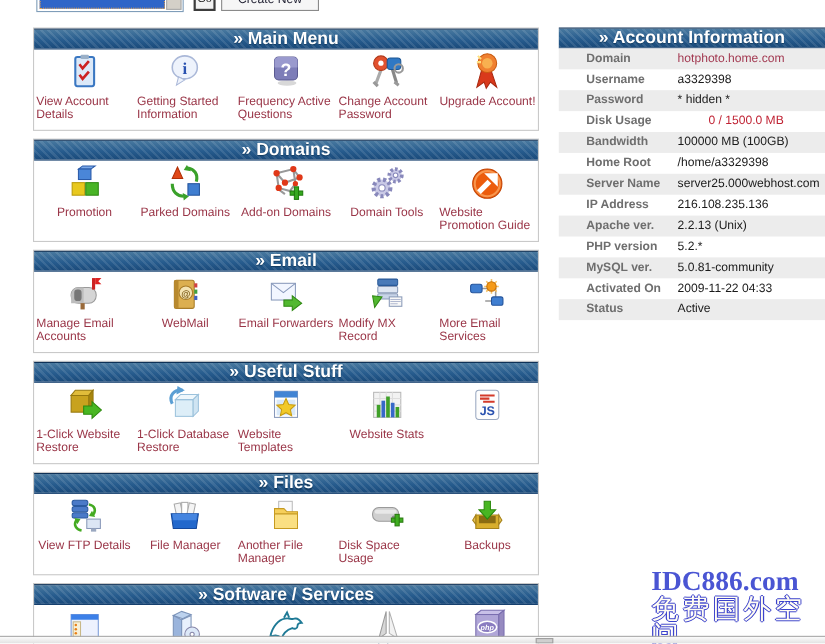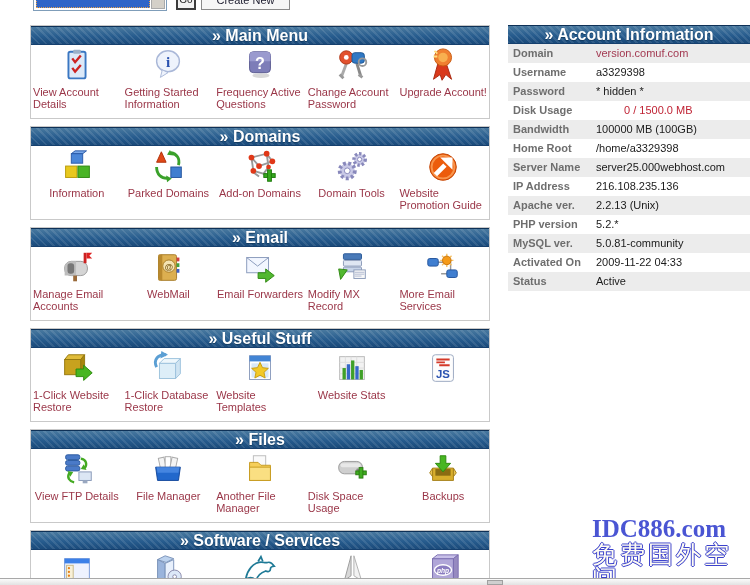--- a/index.html
+++ b/index.html
@@ -34,21 +34,21 @@
       linear-gradient(#49799f, #275c8e 55%, #1a4a7a);
   }
   .sec-body { display:flex; height:73px; padding-top:2px; }
   .item { width:20%; display:flex; flex-direction:column; align-items:center; cursor:pointer; }
   .item svg { width:38px; height:38px; flex:0 0 38px; }
   .item .lbl { font-size:11px; line-height:12px; color:#9a3648; text-align:left;
     padding:1px 2px 0 2px; }
 
   
   .acc { position:absolute; left:508px; top:25px; width:242px; }
-  .acc-row { display:flex; height:19px; line-height:19px; font-size:11px; }
+  .acc-row { display:flex; height:19px; line-height:19px; font-size:11px;padding-left:20px; }
   .acc-row:nth-child(even) { background:#ececec; }
   .acc-label { width:88px; padding-left:5px; color:#6e6e6e; font-weight:bold;
     white-space:nowrap; overflow:hidden; }
   .acc-value { color:#1a1a1a; white-space:nowrap; }
   .acc-value.link { color:#a33a52; }
   .acc-value.alert { color:#c02334;margin-left:28px; }
 
   
   .wm { position:absolute; left:592px; top:516px; width:155px; }
   .wm1 { font-family:"Liberation Serif", serif; font-weight:bold; font-size:25px;
@@ -134,21 +134,21 @@
     <div class="sec">
       <div class="sec-head">» Domains</div>
       <div class="sec-body">
         <div class="item">
           <svg viewBox="0 0 40 40">
               <path d="M14 6l4-3h12l-4 3z" fill="#7aa8e8" stroke="#2a5aa8"></path>
               <rect x="14" y="6" width="12" height="10" fill="#4a86d8" stroke="#2a5aa8"></rect>
               <rect x="8" y="19" width="12" height="12" fill="#e8c81e" stroke="#b89a0a"></rect>
               <rect x="21" y="19" width="12" height="12" fill="#49b426" stroke="#2f8812"></rect>
             </svg>
-          <span class="lbl">Information</span>
+          <span class="lbl">Promotion</span>
         </div>
         <div class="item">
           <svg viewBox="0 0 40 40">
               <path d="M13 4l5 11H8z" fill="#e04818" stroke="#b03008"></path>
               <path d="M8 20c0 8 5 12 11 12" fill="none" stroke="#3aa12a" stroke-width="3"></path>
               <path d="M19 36l5-4-6-3z" fill="#3aa12a"></path>
               <path d="M31 18c2-7-2-12-8-13" fill="none" stroke="#3aa12a" stroke-width="3"></path>
               <path d="M22 2l-3 5 7 1z" fill="#3aa12a"></path>
               <rect x="23" y="20" width="11" height="11" fill="#3f7ed0" stroke="#24549c"></rect>
             </svg>
@@ -415,21 +415,21 @@
 
         </div>
       </div>
     </div>
   </div>
 
   <div class="acc">
     <div class="acc-head">» Account Information</div>
     <div class="acc-row">
       <span class="acc-label">Domain</span>
-      <span class="acc-value link">version.comuf.com</span>
+      <span class="acc-value link">hotphoto.home.com</span>
     </div>
     <div class="acc-row">
       <span class="acc-label">Username</span>
       <span class="acc-value">a3329398</span>
     </div>
     <div class="acc-row">
       <span class="acc-label">Password</span>
       <span class="acc-value">* hidden *</span>
     </div>
     <div class="acc-row">

